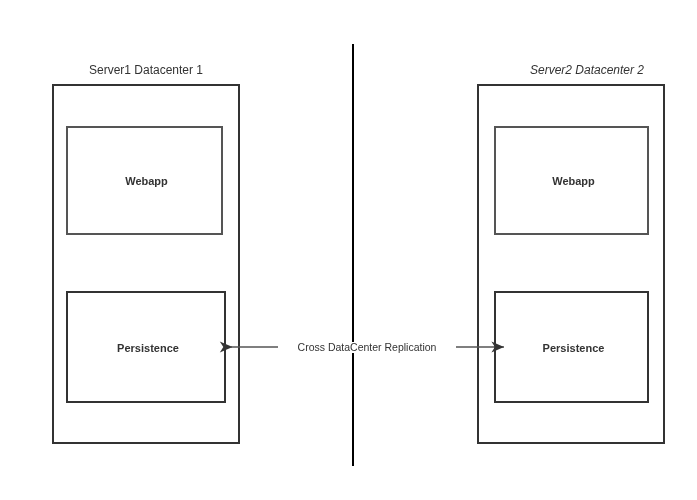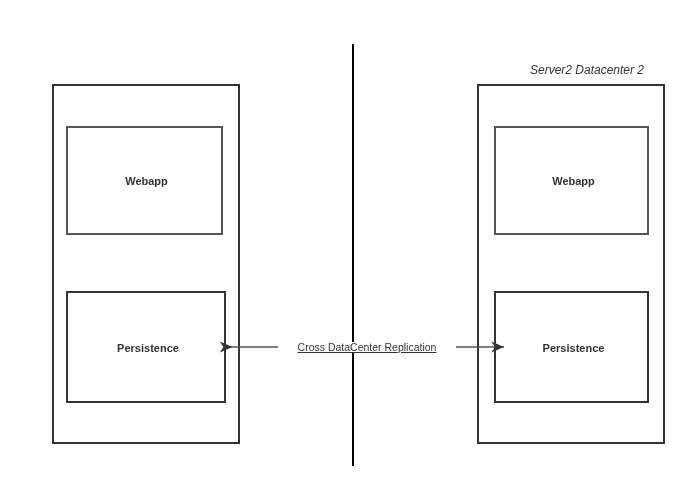--- a/index.html
+++ b/index.html
@@ -44,21 +44,20 @@
   .edge-label {
     position: absolute;
     text-align: center;
     color: #333333;
     font-size: 10.5px;
     font-family: "Liberation Sans", sans-serif;
     white-space: nowrap;
     background: #ffffff;
     padding: 0 4px;
     line-height: 1;
-    text-decoration: underline;
   }
   
   .server-box {
     position: absolute;
     border: 2px solid #333333;
     background: transparent;
     box-sizing: border-box;
   }
   
   .component-box {
@@ -77,20 +76,21 @@
     background: #000000;
   }
 </style>
 </head>
 <body>
 
 <div id="canvas">
 
   <div class="divider" style="left:352px; top:44px; height:422px;"></div>
 
+  <div class="server-title" style="left:52px; top:64px; width:188px;">Server1 Datacenter 1</div>
 
   <div class="server-box" style="left:52px; top:84px; width:188px; height:360px;"></div>
 
   <div class="component-box" style="left:66px; top:126px; width:157px; height:109px;">
     <div class="node-label" style="left:0; top:48px; width:157px;">Webapp</div>
   </div>
 
   <div class="component-box strong" style="left:66px; top:291px; width:160px; height:112px;">
     <div class="node-label" style="left:0; top:50px; width:160px;">Persistence</div>
   </div>

